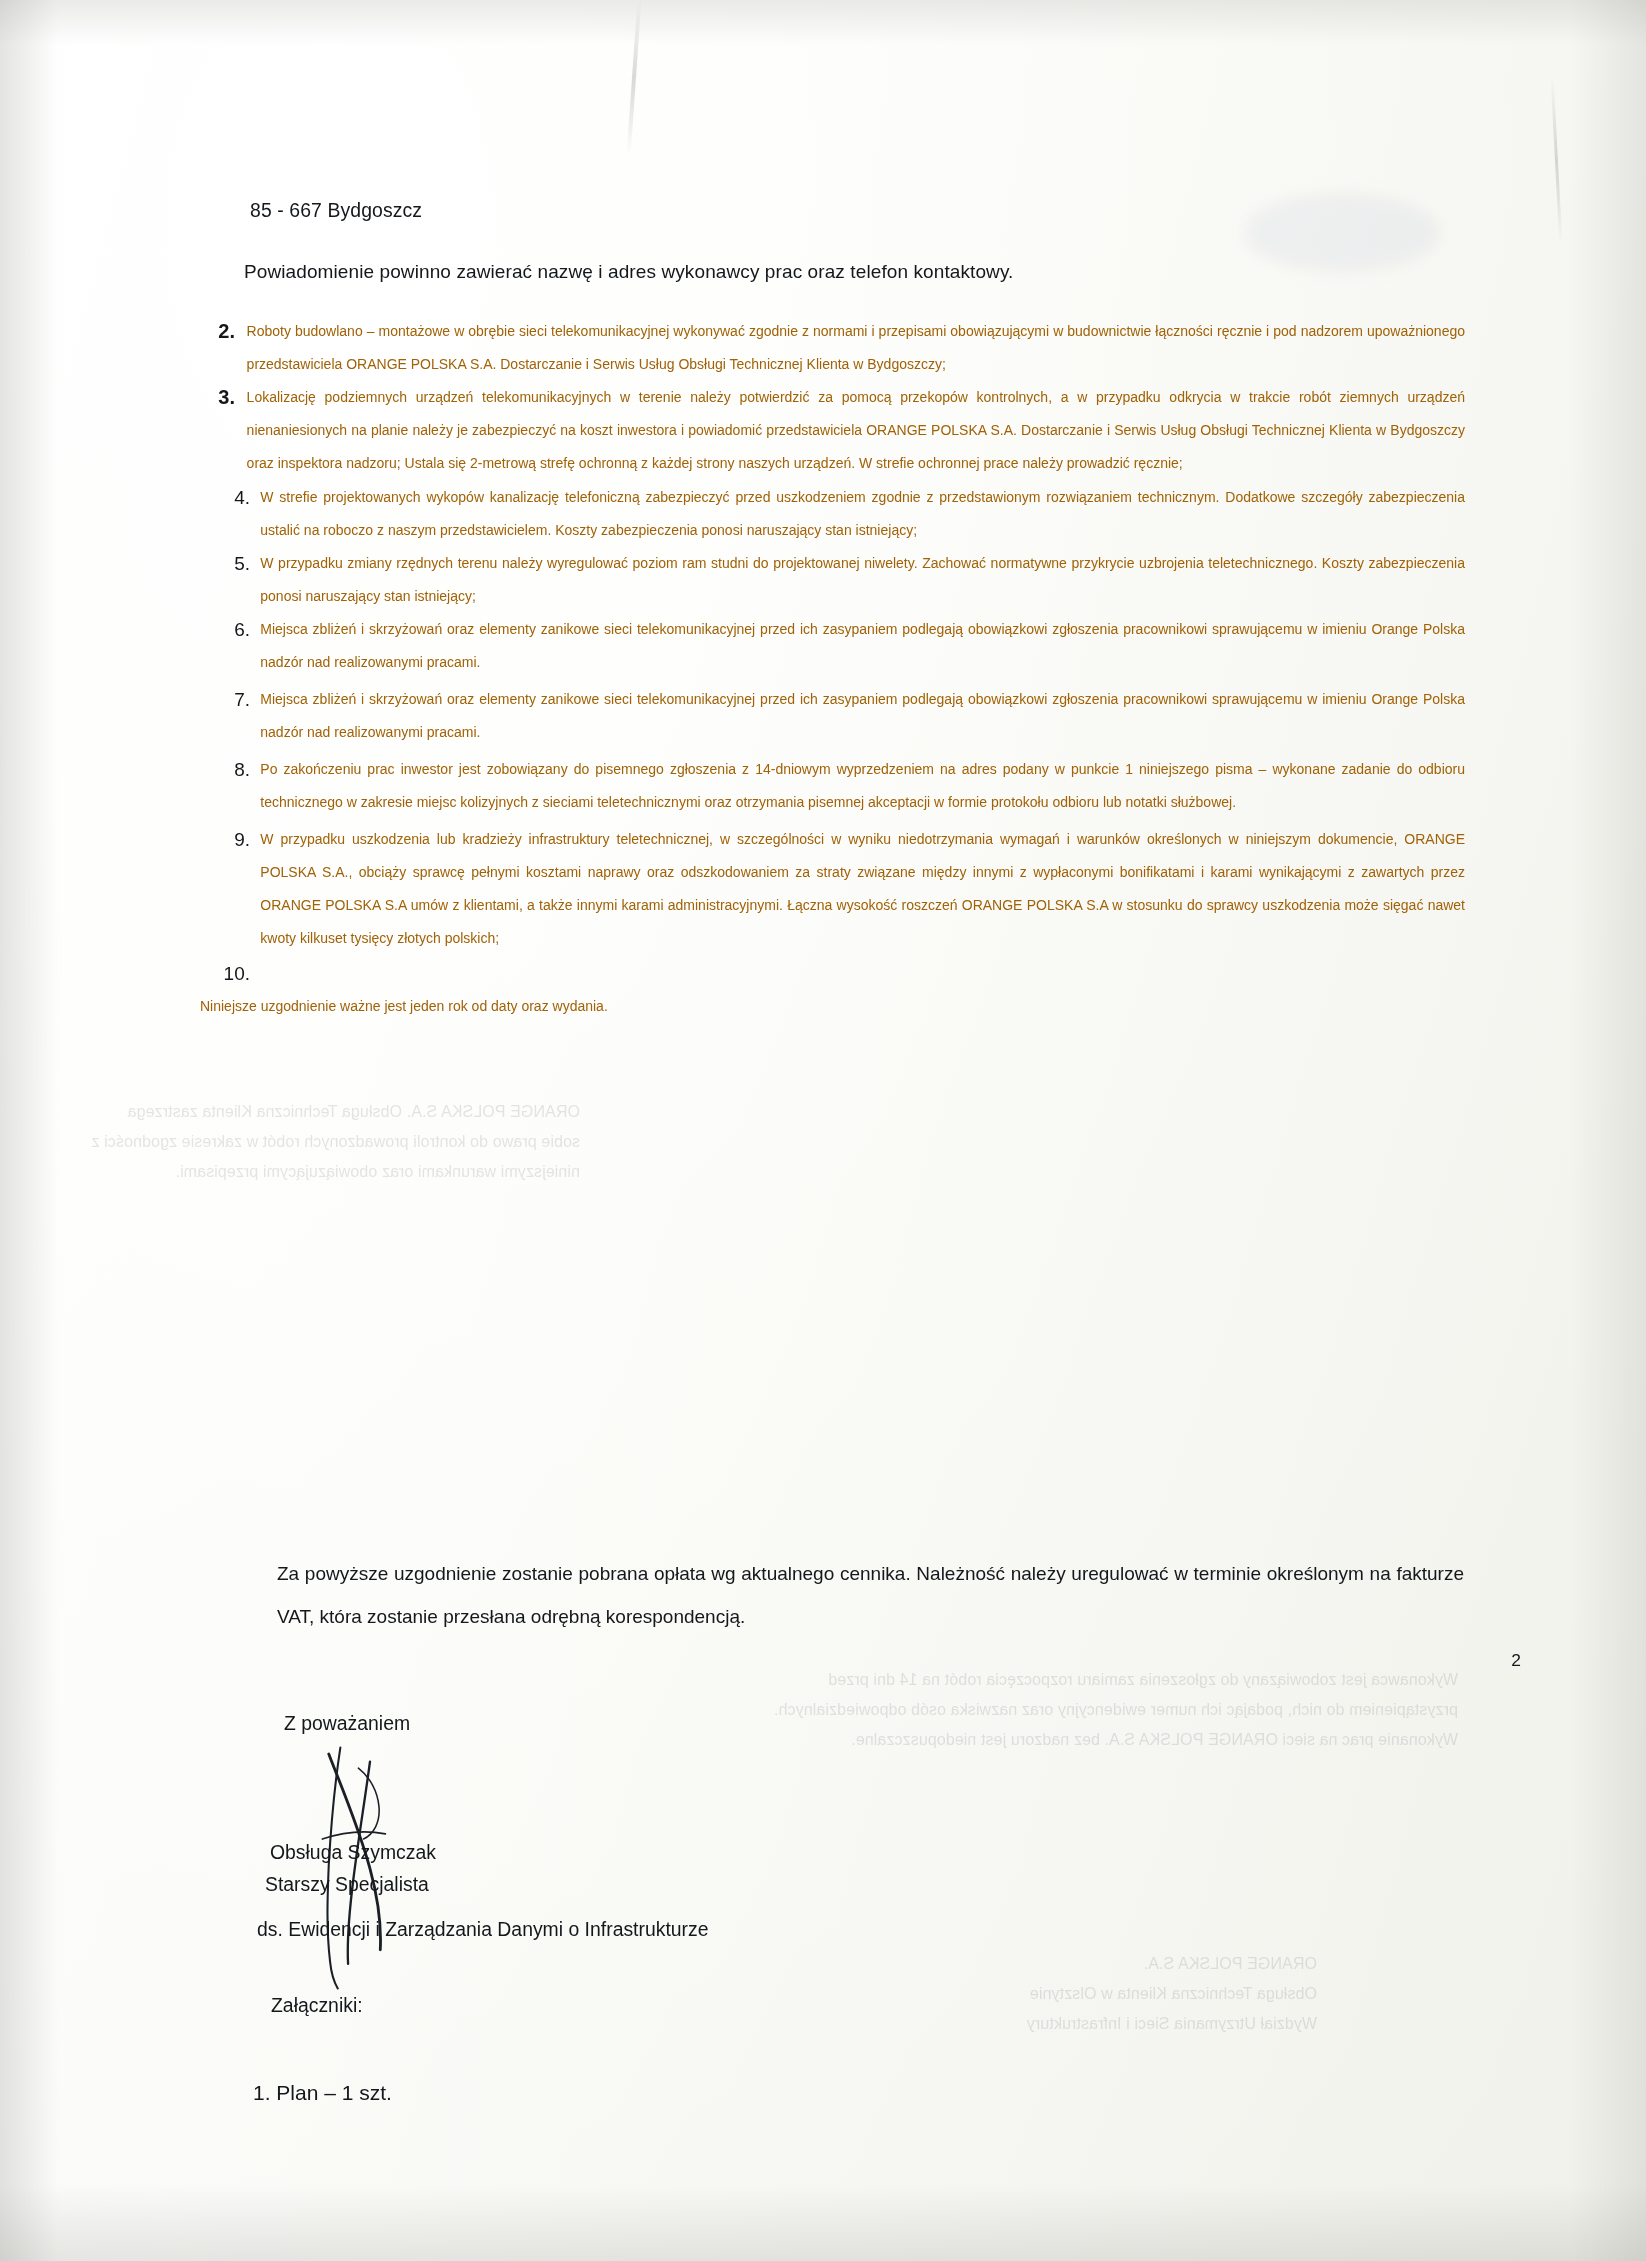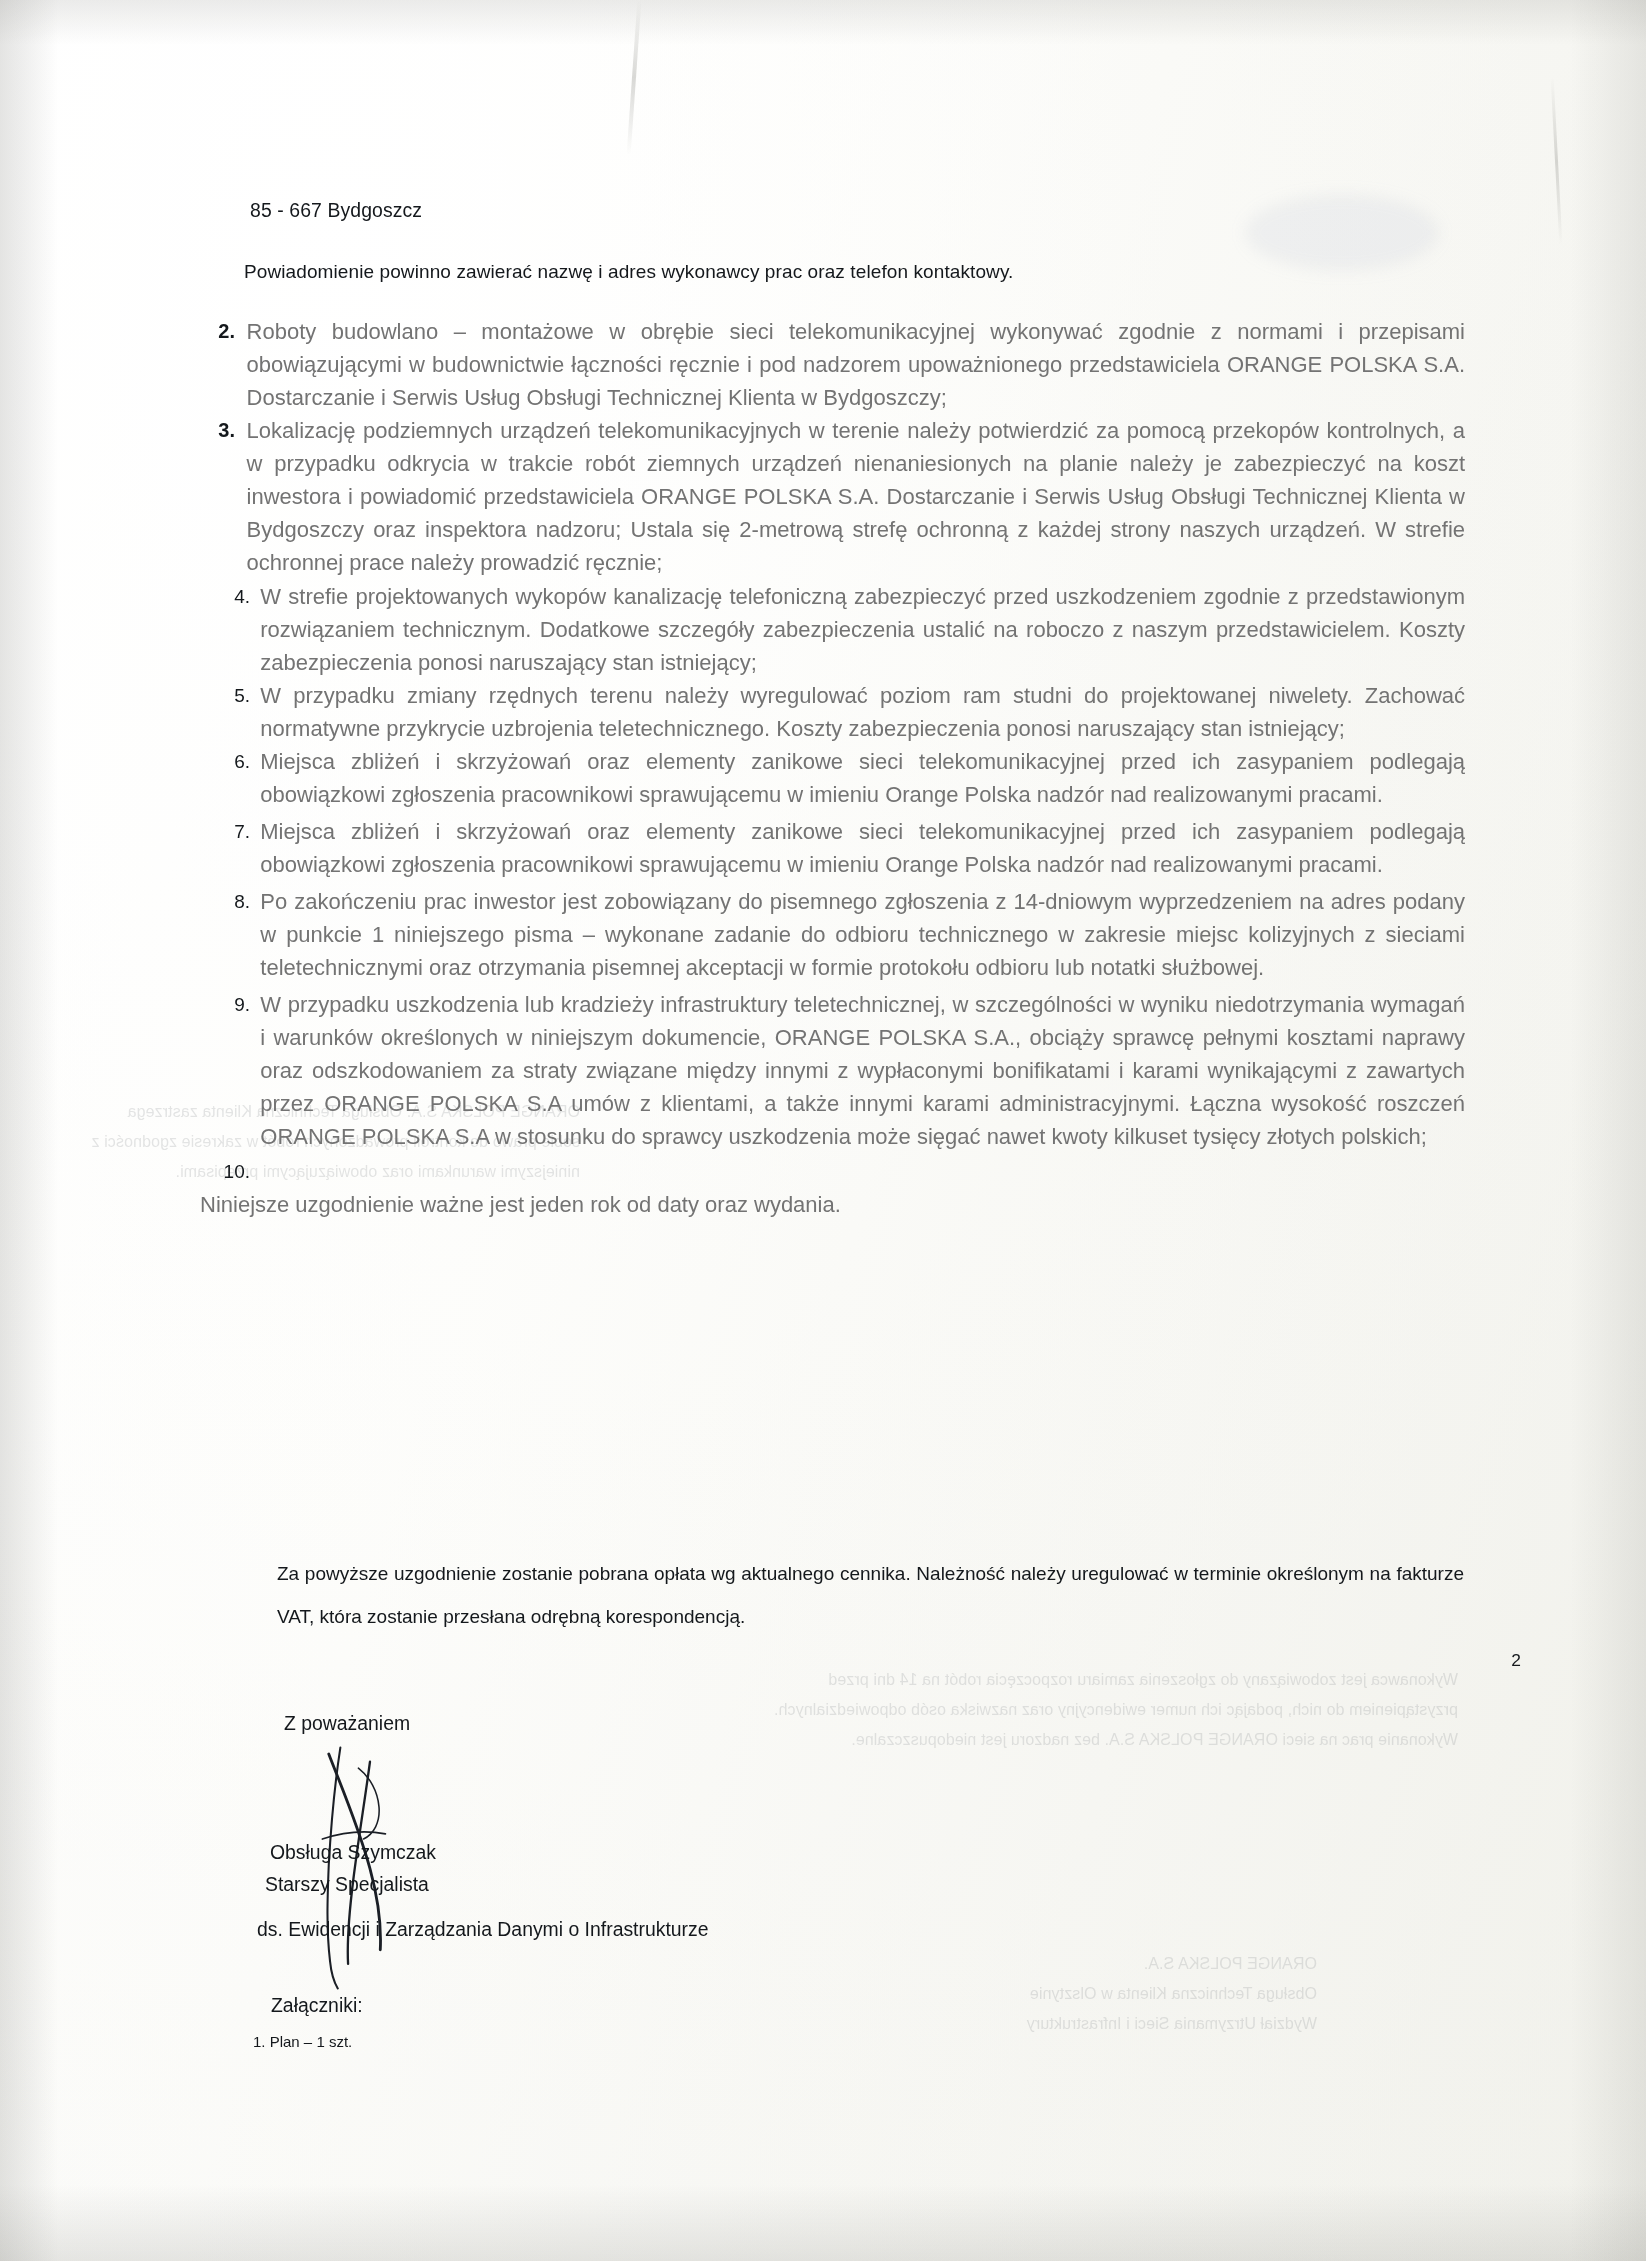--- a/index.html
+++ b/index.html
@@ -110,22 +110,22 @@
   }
   .li .num {
     flex: 0 0 auto;
     text-align: right;
     color: #14181c;
     font-size: 19px;
     line-height: 33px;
   }
   .li .body {
     flex: 1 1 auto;
-    color: #737373;
-    font-size: 22px;
+    color: #a16207;
+    font-size: 14px;
     line-height: 33px;
     text-align: justify;
     text-justify: inter-word;
   }
   .li.bold-num .num {
     font-weight: 700;
     font-size: 20px;
   }
 
   .num-w1 { width: 35px; padding-right: 11.6px; }
@@ -151,21 +151,22 @@
   .attach-head {
     position: absolute;
     left: 271px;
     color: #14181c;
     font-size: 19.4px;
   }
   .attach-item {
     position: absolute;
     left: 253px;
     color: #14181c;
-    font-size: 15px;
+    font-size: 21px;
+    margin-top: 48px;
   }
 
   .page-number {
     position: absolute;
     right: 126px;
     bottom: 76px;
     color: #14181c;
     font-size: 17.4px;
   }
 

